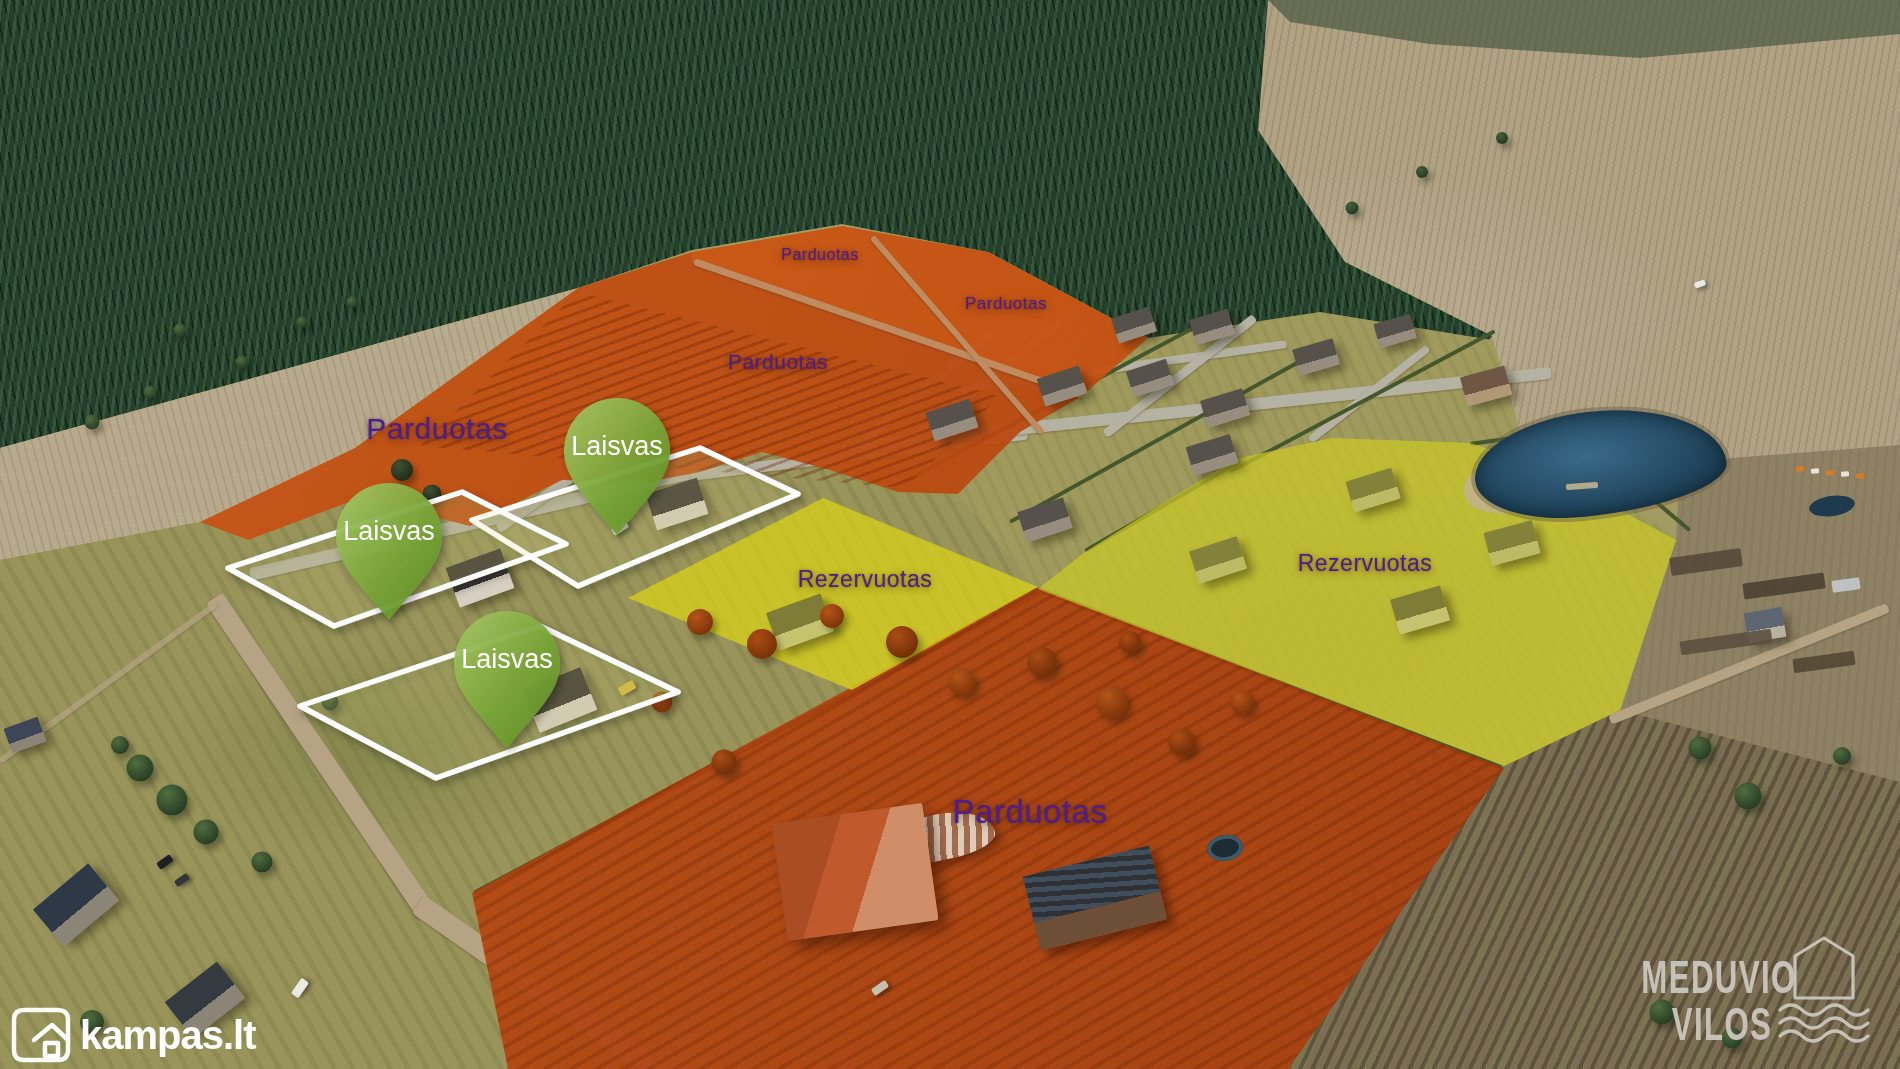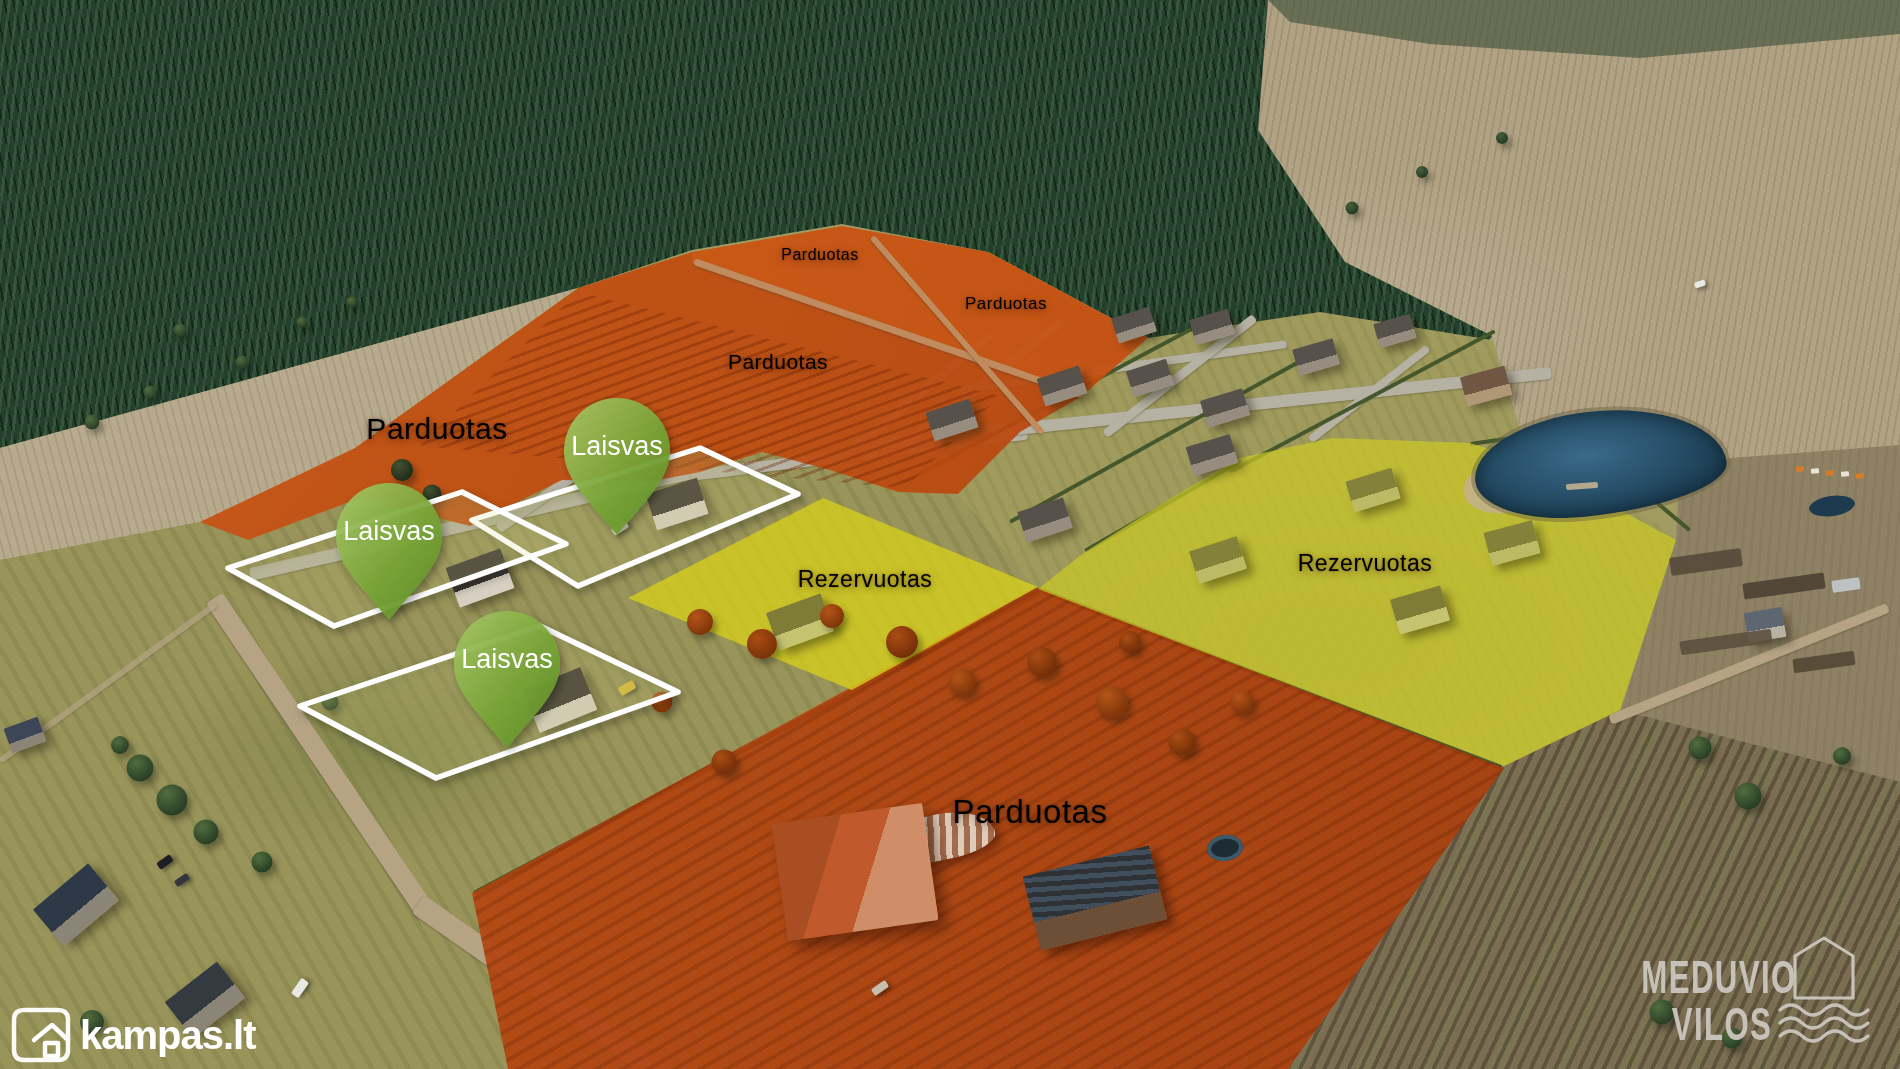--- a/index.html
+++ b/index.html
@@ -102,21 +102,21 @@
     background:linear-gradient(to bottom, #2e3237 0 62%, #6d4f38 62%);box-shadow:6px 8px 10px rgba(40,10,0,.45);}
   .barn:after{content:"";position:absolute;inset:0 0 38% 0;
     background:repeating-linear-gradient(10deg, rgba(100,130,160,.35) 0 5px, rgba(0,0,0,0) 5px 10px);}
   .trampoline{position:absolute;left:1225px;top:848px;width:36px;height:26px;
     transform:translate(-50%,-50%) rotate(-8deg);background:#1d2b33;border-radius:50%;
     box-shadow:inset 0 0 0 4px #3c5a6a;}
   .soil{position:absolute;transform:translate(-50%,-50%) rotate(var(--r,-8deg));
     background:var(--c,#564938);border-radius:2px;opacity:.9;}
   .bee{position:absolute;width:8px;height:5px;transform:translate(-50%,-50%) rotate(-5deg);border-radius:1px;}
   
-  .zlabel{position:absolute;transform:translate(-50%,-50%);color:#000000;white-space:nowrap;
+  .zlabel{position:absolute;transform:translate(-50%,-50%);color:#4c1d95;white-space:nowrap;
     text-shadow:0 2px 7px rgba(55,22,0,.55), 0 0 2px rgba(70,30,0,.4);font-weight:400;letter-spacing:.5px;}
   svg.overlay{position:absolute;inset:0;z-index:30;}
   svg.overlay text{font-family:"Liberation Sans",sans-serif;}
 </style>
 </head>
 <body>
 
 <div class="scene">
 
   <div class="layer palefield"></div>

